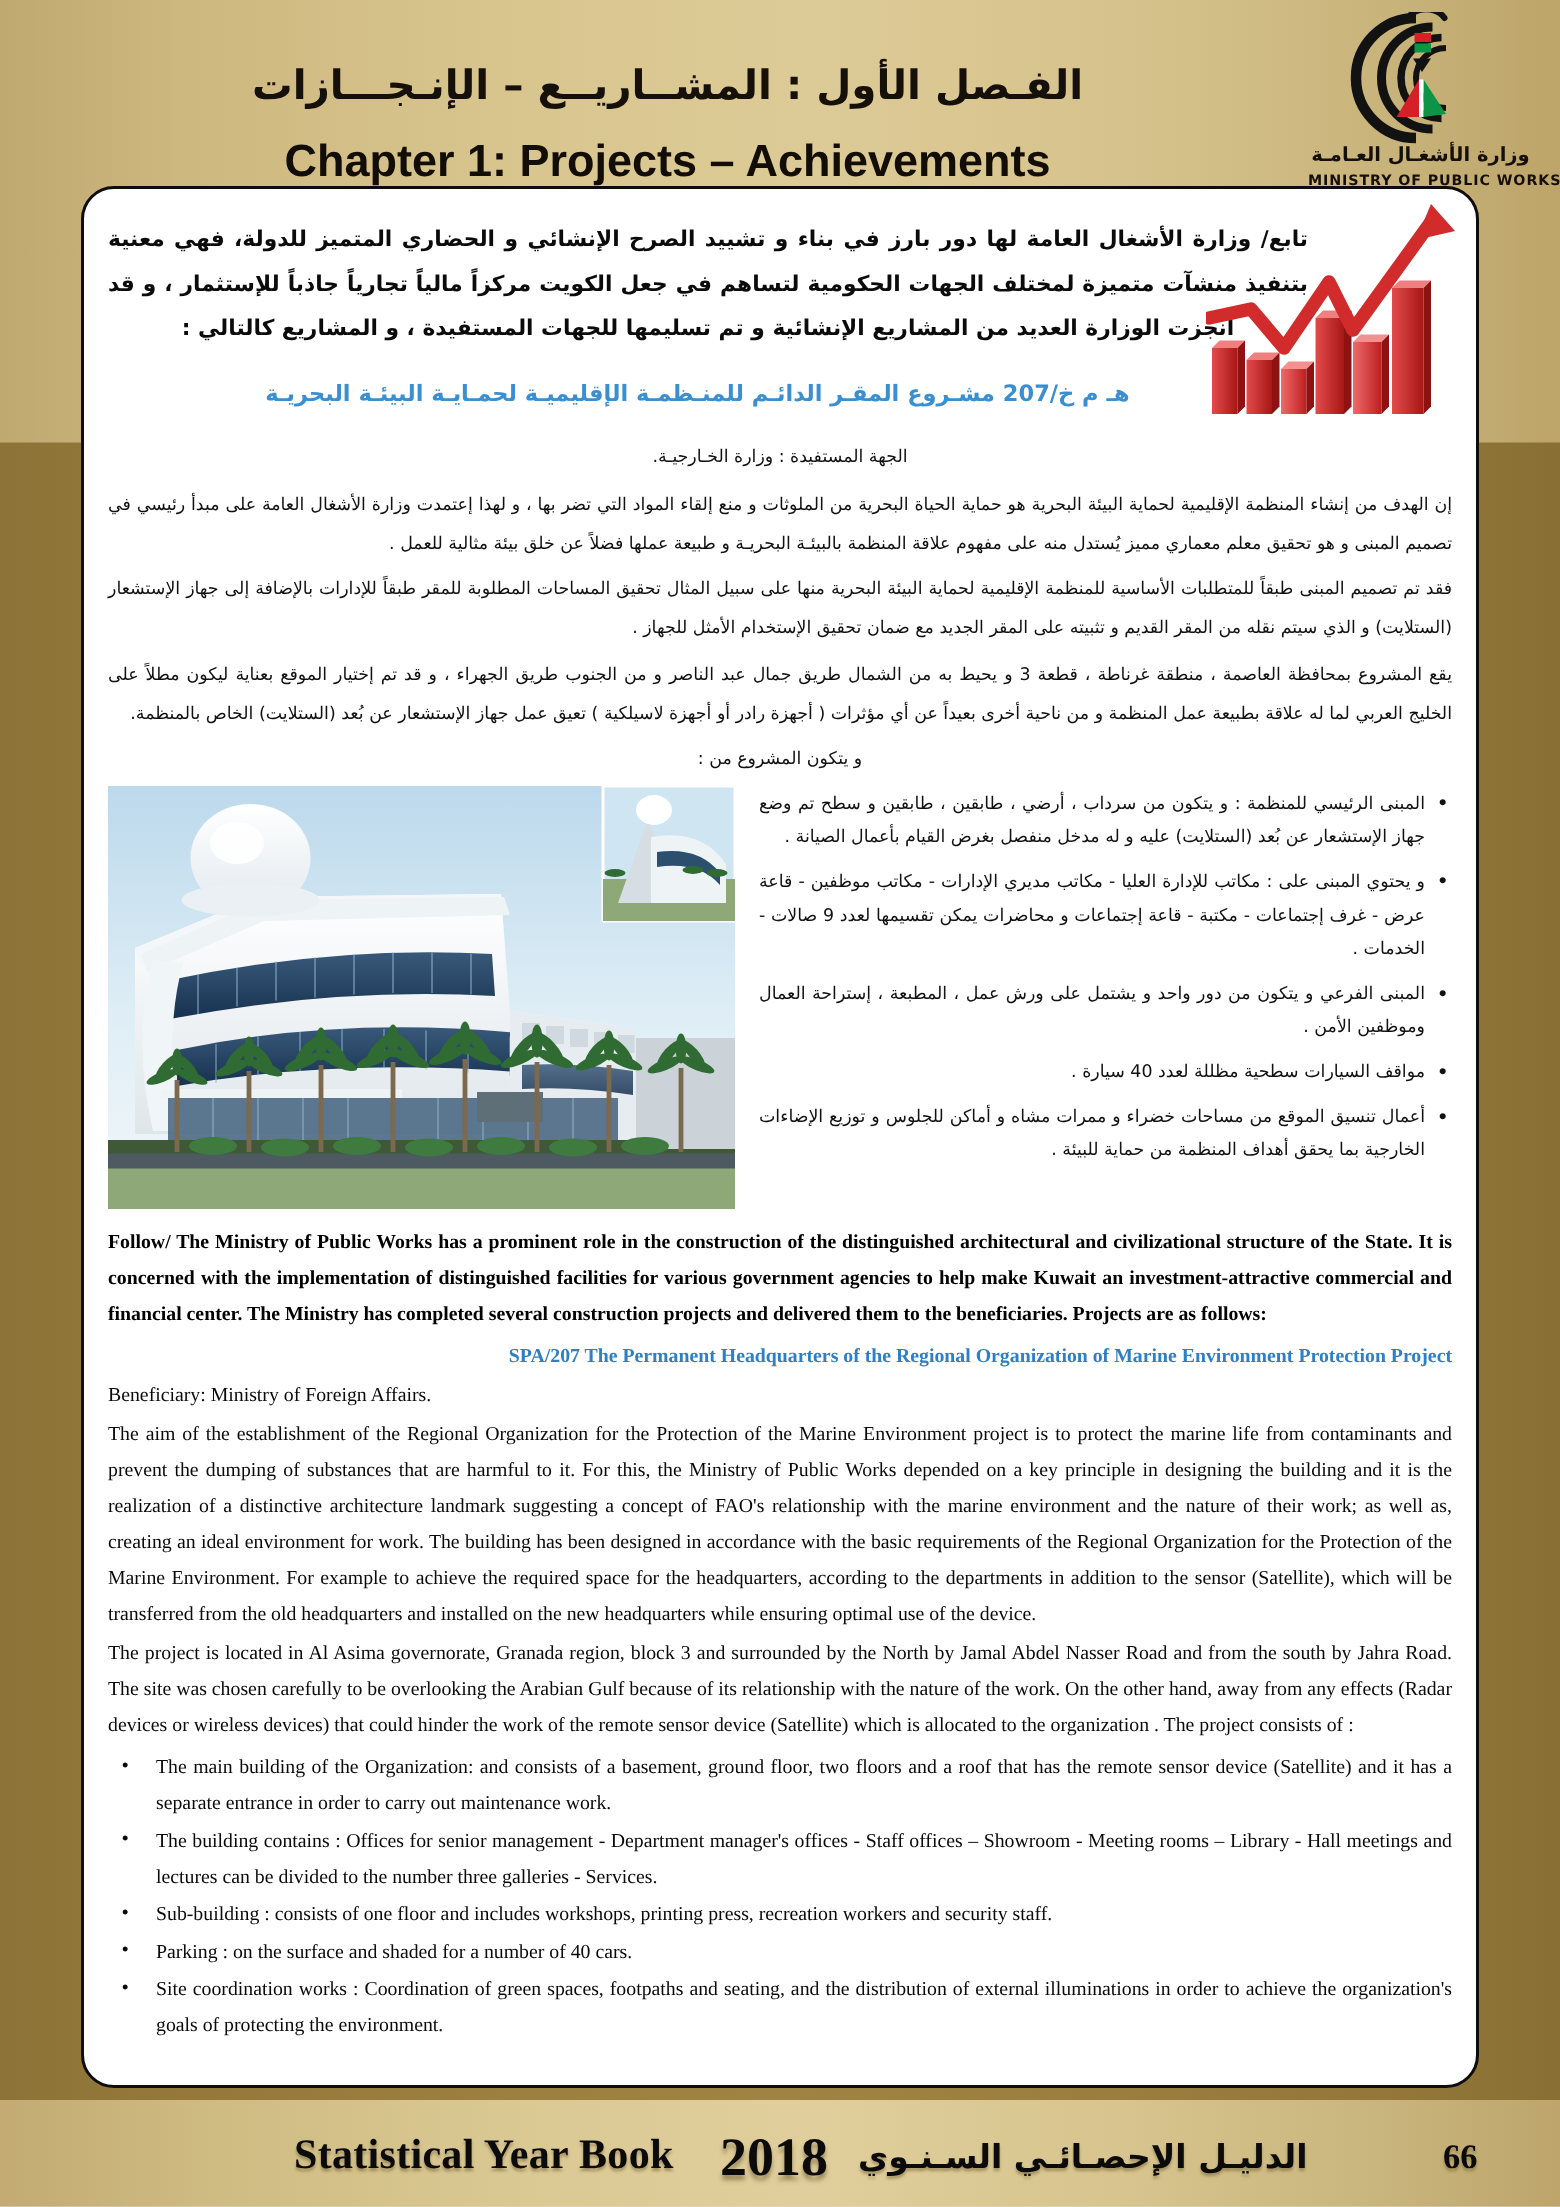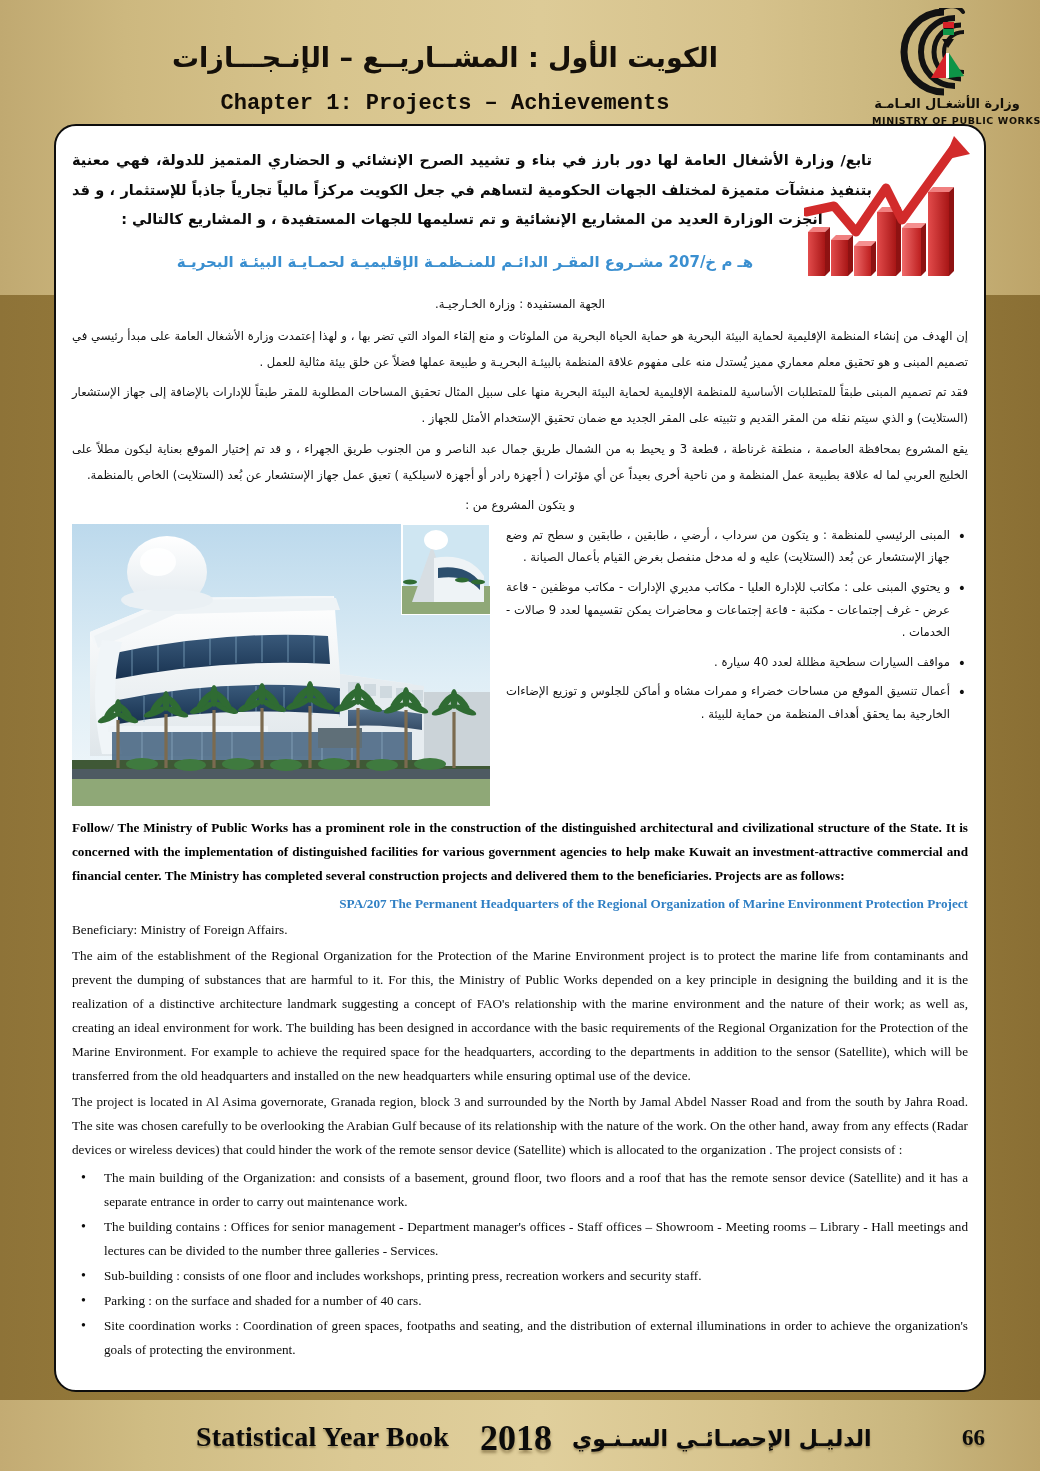--- a/index.html
+++ b/index.html
@@ -61,22 +61,22 @@
     color: #15100a;
     letter-spacing: 0.5px;
     direction: rtl;
     white-space: nowrap;
   }
   .chapter-en {
     position: absolute;
     left: 0; right: 150px;
     top: 91px;
     text-align: center;
-    font-family: Liberation Mono, monospace;
-    font-size: 22px;
+    font-family: Liberation Sans, sans-serif;
+    font-size: 30px;
     font-weight: 700;
     color: #120d07;
   }
 
   
   .logo {
     position: absolute;
     right: 18px;
     top: 8px;
     width: 150px;
@@ -314,21 +314,21 @@
     text-shadow: 0 2px 2px rgba(90,70,30,.45);
   }
 </style>
 </head>
 <body>
 
 <div class="page">
   <div class="band-lower"></div>
 
   <div class="header">
-    <div class="chapter-ar">الكويت الأول : المشــاريــع – الإنـجـــازات</div>
+    <div class="chapter-ar">الفـصل الأول : المشــاريــع – الإنـجـــازات</div>
     <div class="chapter-en">Chapter 1: Projects – Achievements</div>
 
     <div class="logo">
       <svg width="150" height="88" viewBox="0 0 150 88">
         <g transform="translate(75,44)">
           <path d="M -3,-40 A 40,40 0 1 0 -3,40 A 40,40 0 1 1 -3,-40 Z" fill="none" stroke="#121212" stroke-width="7"></path>
           <path d="M 8,-34 A 34,34 0 1 0 8,34" fill="none" stroke="#121212" stroke-width="6"></path>
           <path d="M 14,-27 A 27,27 0 1 0 14,27" fill="none" stroke="#121212" stroke-width="5"></path>
           <path d="M 17,-20 A 20,20 0 1 0 17,20" fill="none" stroke="#121212" stroke-width="4"></path>
           <path d="M -6,-43 C 2,-48 12,-46 16,-40" fill="none" stroke="#121212" stroke-width="4" stroke-linecap="round"></path>
@@ -391,20 +391,21 @@
         <p>إن الهدف من إنشاء المنظمة الإقليمية لحماية البيئة البحرية هو حماية الحياة البحرية من الملوثات و منع إلقاء المواد التي تضر بها ، و لهذا إعتمدت وزارة الأشغال العامة على مبدأ رئيسي في تصميم المبنى و هو تحقيق معلم معماري مميز يُستدل منه على مفهوم علاقة المنظمة بالبيئـة البحريـة و طبيعة عملها فضلاً عن خلق بيئة مثالية للعمل .</p>
         <p>فقد تم تصميم المبنى طبقاً للمتطلبات الأساسية للمنظمة الإقليمية لحماية البيئة البحرية منها على سبيل المثال تحقيق المساحات المطلوبة للمقر طبقاً للإدارات بالإضافة إلى جهاز الإستشعار (الستلايت) و الذي سيتم نقله من المقر القديم و تثبيته على المقر الجديد مع ضمان تحقيق الإستخدام الأمثل للجهاز .</p>
         <p>يقع المشروع بمحافظة العاصمة ، منطقة غرناطة ، قطعة 3 و يحيط به من الشمال طريق جمال عبد الناصر و من الجنوب طريق الجهراء ، و قد تم إختيار الموقع بعناية ليكون مطلاً على الخليج العربي لما له علاقة بطبيعة عمل المنظمة و من ناحية أخرى بعيداً عن أي مؤثرات ( أجهزة رادر أو أجهزة لاسيلكية ) تعيق عمل جهاز الإستشعار عن بُعد (الستلايت) الخاص بالمنظمة.</p>
         <p class="ar-consists">و يتكون المشروع من :</p>
       </div>
 
       <div class="mid-row">
         <ul class="ar-bullets">
           <li>المبنى الرئيسي للمنظمة : و يتكون من سرداب ، أرضي ، طابقين ، طابقين و سطح تم وضع جهاز الإستشعار عن بُعد (الستلايت) عليه و له مدخل منفصل بغرض القيام بأعمال الصيانة .</li>
           <li>و يحتوي المبنى على : مكاتب للإدارة العليا  - مكاتب مديري الإدارات  - مكاتب موظفين  - قاعة عرض - غرف إجتماعات - مكتبة - قاعة إجتماعات و محاضرات يمكن تقسيمها لعدد 9 صالات - الخدمات .</li>
+          <li>المبنى الفرعي و يتكون من دور واحد و يشتمل على ورش عمل ، المطبعة ، إستراحة العمال وموظفين الأمن .</li>
           <li>مواقف السيارات سطحية مظللة لعدد 40 سيارة .</li>
           <li>أعمال تنسيق الموقع من مساحات خضراء و ممرات مشاه و أماكن للجلوس و توزيع الإضاءات الخارجية بما يحقق أهداف المنظمة من حماية للبيئة .</li>
         </ul>
 
         <div class="photo">
           <svg width="418" height="282" viewBox="0 0 418 282">
             <defs>
               <linearGradient id="sky" x1="0" y1="0" x2="0" y2="1">
                 <stop offset="0" stop-color="#bcd9ec"></stop>
                   <stop offset="0.55" stop-color="#dfeef6"></stop>

